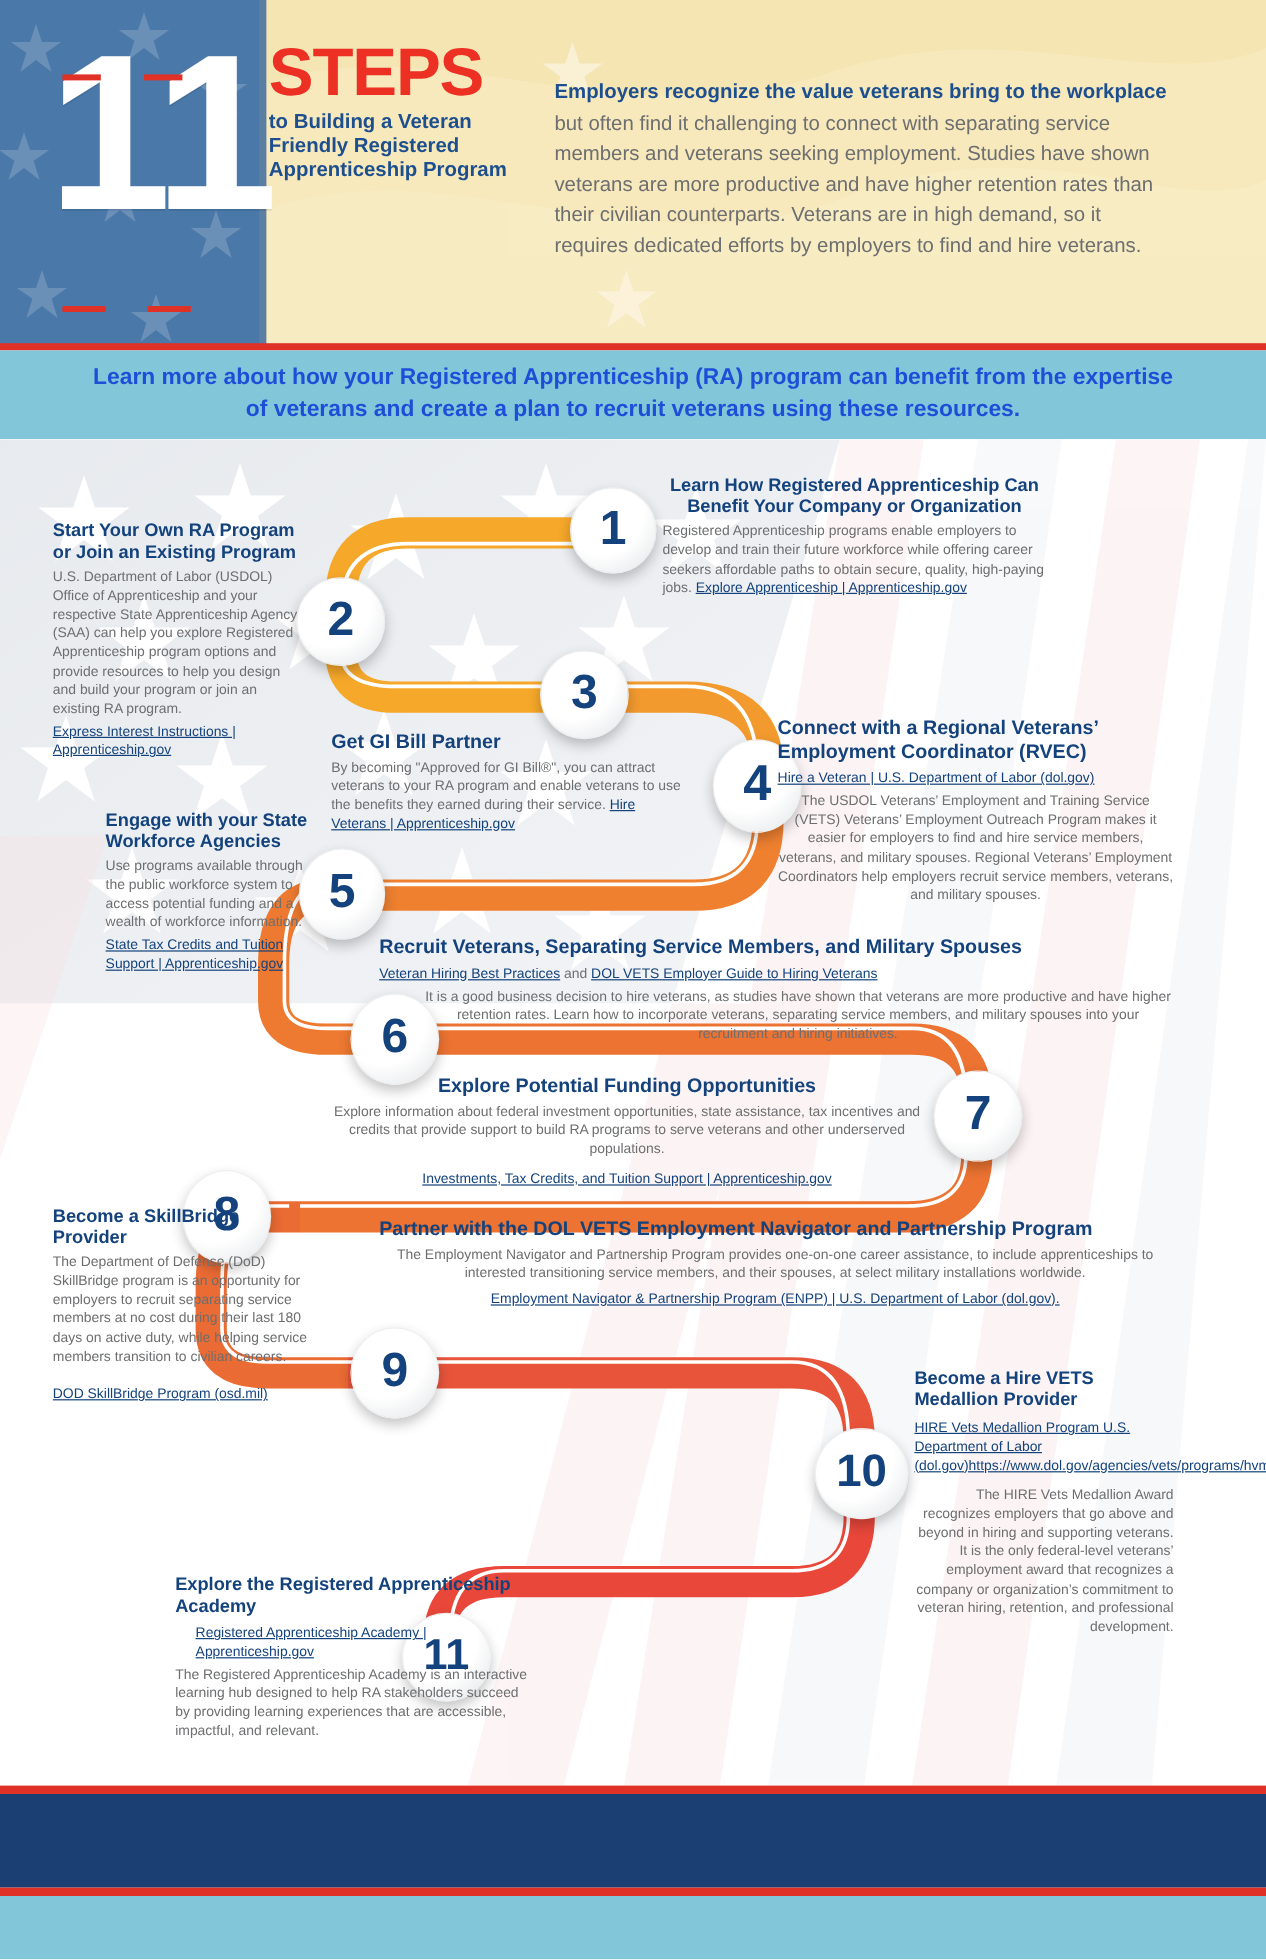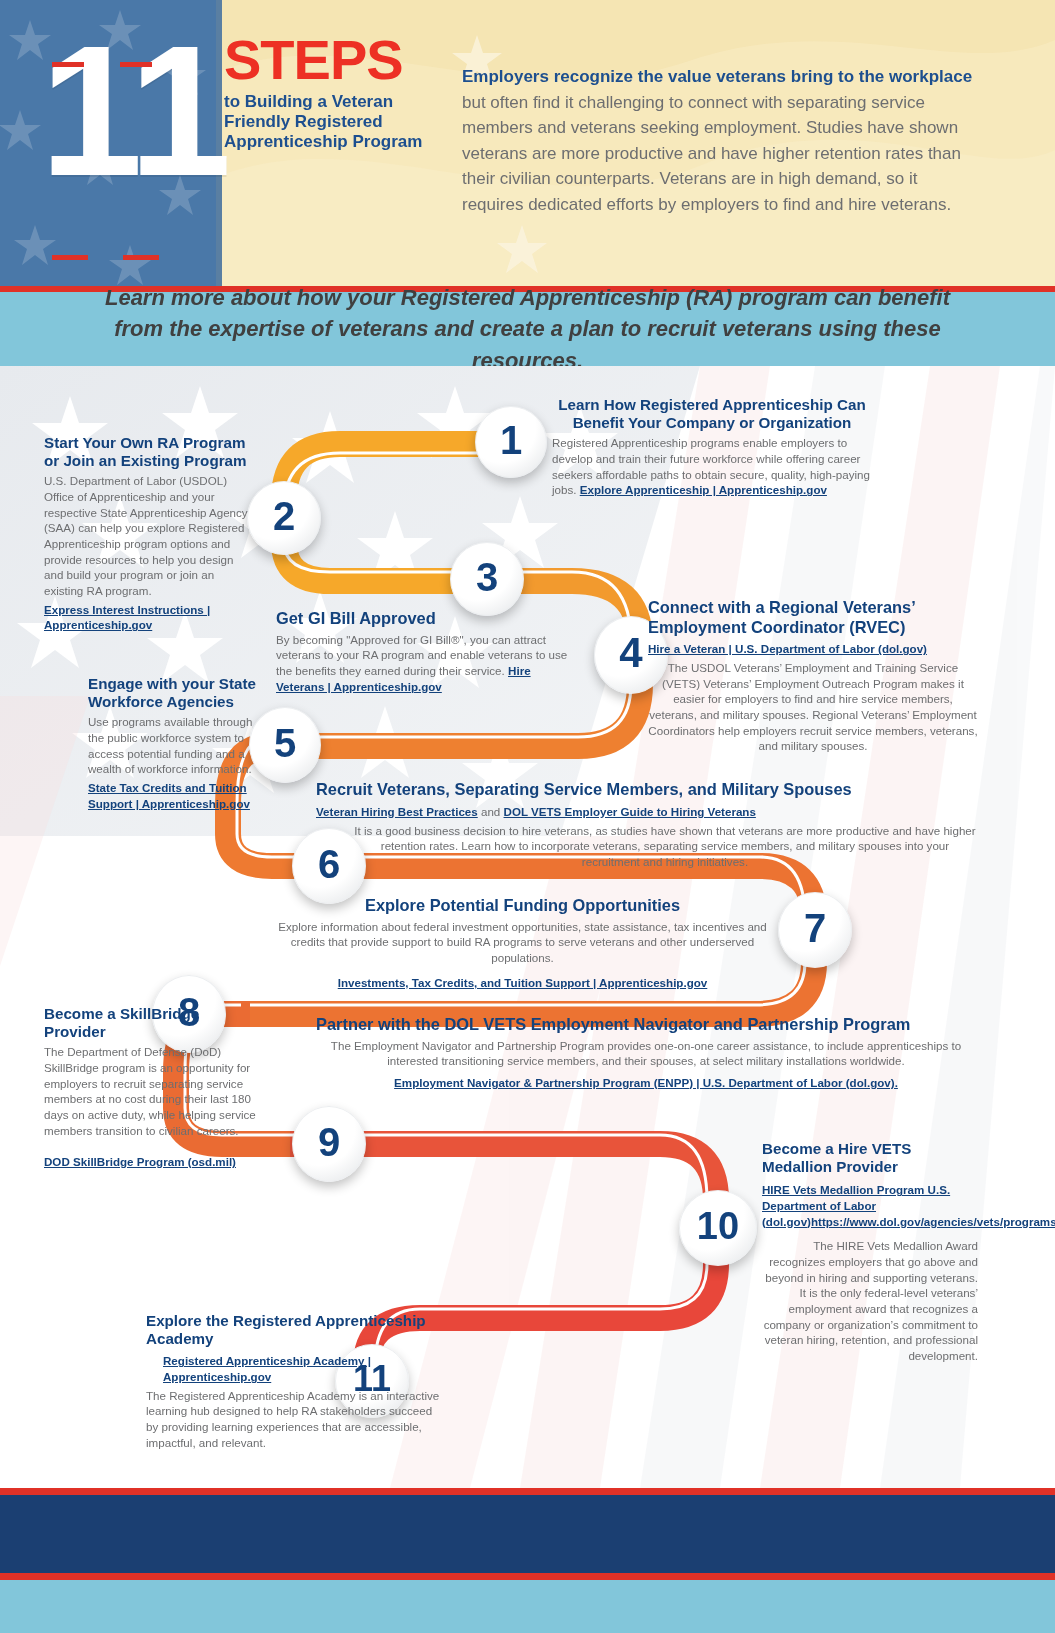--- a/index.html
+++ b/index.html
@@ -52,22 +52,22 @@
   .lede b { color:#1d4f8f; font-weight:700; }
 
   .red-rule { position:absolute; left:0; top:286px; width:1055px; height:6px; background:#e03127; }
 
   
   .band {
     position:absolute; left:0; top:292px; width:1055px; height:74px;
     background:#82c6da; display:flex; align-items:center; justify-content:center;
   }
   .band-text {
-    width:900px; text-align:center; font-style:italic; font-weight:700;
-    font-size:22px; color:#404040; line-height:1.42;
+    width:900px; text-align:center; font-weight:700;
+    font-size:19px; color:#1d4ed8; line-height:1.42;
   }
 
   
   .canvas { position:absolute; left:0; top:366px; width:1055px; height:1122px; background:#ffffff; overflow:hidden; }
   .flagbg { position:absolute; left:0; top:0; width:1055px; height:1122px; }
 
   .path-svg { position:absolute; left:0; top:0; width:1055px; height:1122px; }
 
   
   .circ {
@@ -78,21 +78,21 @@
     color:#13427c; font-weight:700;
     border:1px solid #eceef0;
   }
   .circ span { display:block; transform:translateY(-2px); }
 
   
   .blk { position:absolute; }
   .h { font-size:15.2px; font-weight:700; color:#13427c; line-height:1.2; }
   .h.lg { font-size:16.4px; }
   .p { font-size:11.6px; color:#6d6e70; line-height:1.35; margin-top:3px; }
-  .lnk { font-size:11.6px; font-weight:700; color:#13427c; text-decoration:underline; line-height:1.35; }
+  .lnk { font-size:11.6px; font-weight:400; color:#13427c; text-decoration:underline; line-height:1.35; }
   .lnk.inl { display:inline; }
   .p .lnk { font-size:11.6px; }
   .ctr { text-align:center; }
   .rt { text-align:right; }
 
   
   .logo { position:absolute; left:604px; top:1416px; width:370px; }
   .logo-word { font-size:38px; font-weight:700; letter-spacing:-1.2px; line-height:1; }
   .logo-word .a { color:#13427c; }
   .logo-word .u { color:#ed3024; }
@@ -276,21 +276,21 @@
       <div class="p"><span>Registered Apprenticeship programs enable employers to develop and train their future workforce while offering career seekers affordable paths to obtain secure, quality, high-paying jobs.</span>  <a class="lnk inl" href="#">Explore Apprenticeship | Apprenticeship.gov</a></div>
     </div>
 
     <div class="blk" style="left:44px; top:68px; width:205px;">
       <div class="h">Start Your Own RA Program or Join an Existing Program</div>
       <div class="p">U.S. Department of Labor (USDOL) Office of Apprenticeship and your respective State Apprenticeship Agency (SAA) can help you explore Registered Apprenticeship program options and provide resources to help you design and build your program or join an existing RA program.</div>
       <a class="lnk" href="#" style="display:block;margin-top:3px;">Express Interest Instructions | Apprenticeship.gov</a>
     </div>
 
     <div class="blk" style="left:276px; top:243px; width:296px;">
-      <div class="h lg">Get GI Bill Approved</div>
+      <div class="h lg">Get GI Bill Partner</div>
       <div class="p"><span>By becoming "Approved for GI Bill®", you can attract veterans to your RA program and enable veterans to use the benefits they earned during their service.</span>  <a class="lnk inl" href="#">Hire Veterans | Apprenticeship.gov</a></div>
     </div>
 
     <div class="blk" style="left:648px; top:232px; width:330px;">
       <div class="h lg">Connect with a Regional Veterans’ Employment Coordinator (RVEC)</div>
       <a class="lnk" href="#" style="display:block;margin-top:4px;">Hire a Veteran | U.S. Department of Labor (dol.gov)</a>
       <div class="p ctr">The USDOL Veterans’ Employment and Training Service (VETS) Veterans’ Employment Outreach Program makes it easier for employers to find and hire service members, veterans, and military spouses. Regional Veterans’ Employment Coordinators help employers recruit service members, veterans, and military spouses.</div>
     </div>
 
     <div class="blk" style="left:316px; top:414px; width:662px;">

